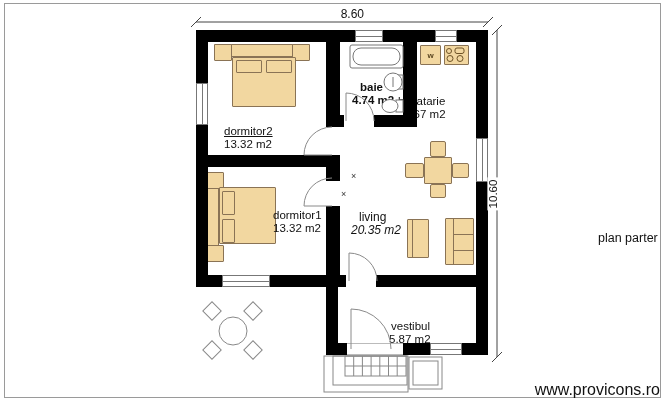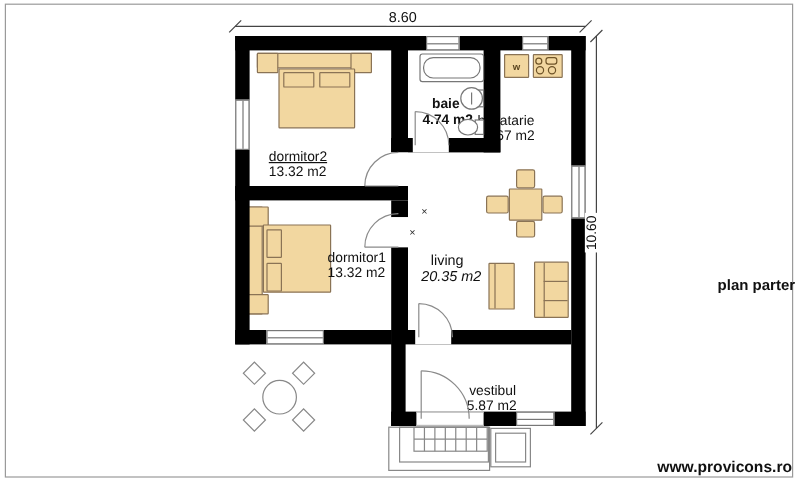--- a/index.html
+++ b/index.html
@@ -10,21 +10,21 @@
   .frame{position:absolute;left:4px;top:3px;width:655px;height:393px;border:1px solid #9a9a9a;z-index:1;}
   .wall{position:absolute;background:#000;z-index:4;}
   .window{position:absolute;background:#fff;border:1px solid #777;box-sizing:border-box;z-index:5;}
   .window-h::after{content:"";position:absolute;left:0;right:0;top:50%;border-top:1px solid #777;}
   .window-v::after{content:"";position:absolute;top:0;bottom:0;left:50%;border-left:1px solid #777;}
   .opening{position:absolute;background:#fff;z-index:5;}
   .furn{position:absolute;background:#f2d7a0;border:1px solid #8a7355;box-sizing:border-box;z-index:2;border-radius:1px;}
   .furn .split{position:absolute;background:#8a7355;}
   .label{position:absolute;z-index:3;font-size:11.5px;line-height:12.5px;color:#111;white-space:nowrap;}
   .dimlabel{position:absolute;z-index:7;font-size:12px;background:#fff;padding:0 2px;white-space:nowrap;}
-  .note{position:absolute;z-index:7;font-size:12.5px;white-space:nowrap;font-weight:bold;}
+  .note{position:absolute;z-index:7;font-size:12.5px;white-space:nowrap;}
   .cross{position:absolute;z-index:3;font-size:9px;color:#333;}
   .wlabel{position:absolute;inset:0;display:flex;align-items:center;justify-content:center;
           font-size:8px;font-weight:bold;color:#5a4520;}
   svg.overlay{position:absolute;left:0;top:0;z-index:6;pointer-events:none;}
 </style>
 </head>
 <body>
 
 <div id="stage">
 
@@ -195,19 +195,19 @@
     <span style="display:block;font-style:italic;">20.35 m2</span>
   </div>
   <div class="label" style="left:389px;top:320px;">
     <span style="display:block;padding-left:2px;">vestibul</span>
     <span style="display:block;">5.87 m2</span>
   </div>
 
   <span class="cross" style="left:351px;top:171px;">×</span>
   <span class="cross" style="left:341px;top:189px;">×</span>
 
-  <div class="dimlabel" style="left:322px;top:7px;width:40px;text-align:left;">8.60</div>
+  <div class="dimlabel" style="left:322px;top:7px;width:40px;text-align:right;">8.60</div>
   <div class="dimlabel" style="left:477px;top:188px;transform:rotate(-90deg);font-size:11.5px;">10.60</div>
 
   <div class="note" style="left:598px;top:231px;">plan parter</div>
-  <div class="note" style="right:8px;top:381px;font-size:13px;color:#111;">www.provicons.ro</div>
+  <div class="note" style="right:8px;top:381px;font-size:16px;color:#111;">www.provicons.ro</div>
 
 </div>
 
 </body></html>

